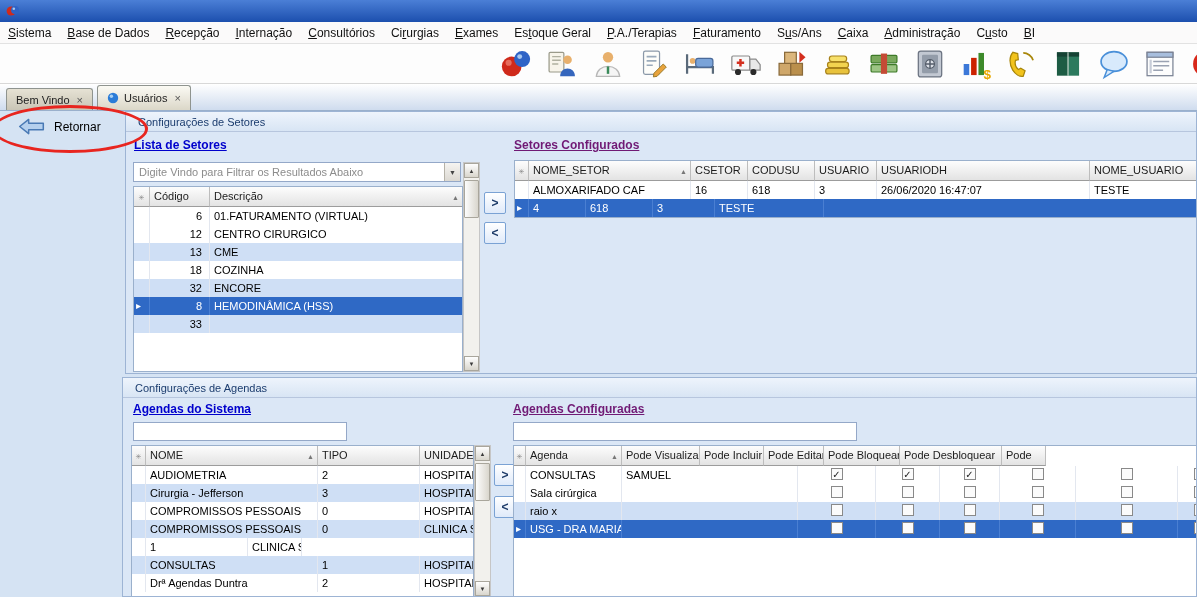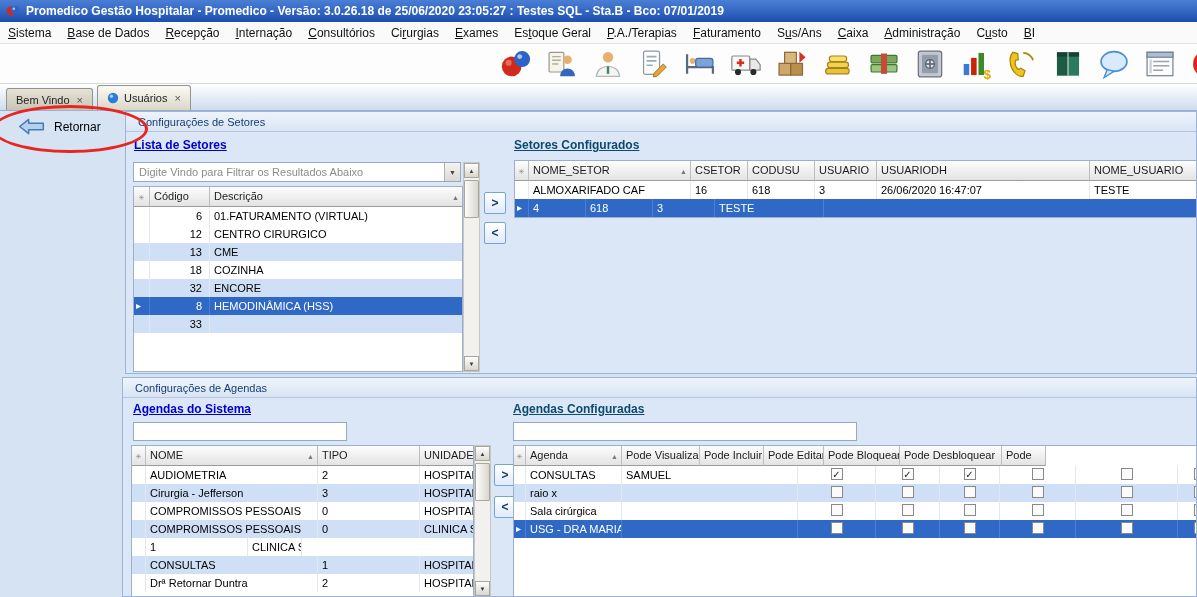--- a/index.html
+++ b/index.html
@@ -36,21 +36,21 @@
   .back-arrow svg{width:27px;height:17px;display:block;}
   .red-ellipse{position:absolute;left:-8px;top:-6px;width:156px;height:48px;border:3px solid #e8251f;border-radius:50%;pointer-events:none;z-index:3;}
 
   .group{position:absolute;background:#dbe7f6;border:1px solid #9db4d4;overflow:hidden;}
   .group-setores{left:125px;top:0;width:1072px;height:263px;}
   .group-agendas{left:122px;top:266px;width:1075px;height:220px;}
   .group-caption{height:20px;line-height:20px;padding-left:12px;font-size:11px;color:#1b3c6e;border-bottom:1px solid #b7c6de;background:linear-gradient(#eef4fc,#d8e5f4);}
 
   .section-title{position:absolute;font-size:12px;font-weight:bold;text-decoration:underline;white-space:nowrap;}
   .blue-title{color:#0000cc;}
-  .red-title{color:#0c4a6e;}
+  .red-title{color:#701a75;}
 
   .combo{position:absolute;background:#fff;border:1px solid #94a8c8;display:flex;align-items:stretch;font-size:11px;color:#8c8c8c;}
   .combo-text{flex:1;padding:3px 5px 0 5px;white-space:nowrap;overflow:hidden;}
   .combo-btn{width:16px;background:linear-gradient(#f5f4f1,#dcd9d2);border-left:1px solid #b6b2a8;display:flex;align-items:center;justify-content:center;font-size:7px;color:#444;}
 
   .tinput{position:absolute;background:#fff;border:1px solid #94a8c8;font-size:11px;padding:0 4px;font-family:inherit;}
 
   .grid{position:absolute;background:#fff;border:1px solid #9ab0cc;overflow:hidden;font-size:11px;}
   .g-head{display:flex;height:20px;}
   .g-head .g-cell{background:linear-gradient(#fdfdfd,#e3e3e3);border-right:1px solid #bdbdbd;border-bottom:1px solid #9c9c9c;line-height:19px;color:#1c1c1c;position:relative;}
@@ -82,21 +82,20 @@
 <div id="app">
 
   <div class="titlebar">
     <span class="app-ic">
         <svg viewBox="0 0 14 14">
           <circle cx="5.2" cy="7" r="4.6" fill="#cf2a1b"></circle>
           <circle cx="9" cy="6" r="4" fill="#2e63c6"></circle>
           <circle cx="7.8" cy="4.8" r="1.3" fill="#a8c8ef"></circle>
         </svg>
       </span>
-    <span>Promedico Gestão Hospitalar - Promedico - Versão: 3.0.26.18 de 25/06/2020 23:05:27 : Testes SQL - Sta.B - Bco: 07/01/2019</span>
   </div>
 
   <div class="menubar">
       <div class="menu-item"><u>S</u>istema</div>
       <div class="menu-item"><u>B</u>ase de Dados</div>
       <div class="menu-item"><u>R</u>ecepção</div>
       <div class="menu-item"><u>I</u>nternação</div>
       <div class="menu-item"><u>C</u>onsultórios</div>
       <div class="menu-item">Ci<u>r</u>urgias</div>
       <div class="menu-item"><u>E</u>xames</div>
@@ -395,21 +394,21 @@
             <div class="g-cell" style="width:54px">CLINICA S</div>
           </div>
           <div class="g-row alt">
             <div class="g-cell g-gutter" style="width:14px"></div>
             <div class="g-cell" style="width:172px">CONSULTAS</div>
             <div class="g-cell" style="width:102px">1</div>
             <div class="g-cell" style="width:54px">HOSPITAL</div>
           </div>
           <div class="g-row">
             <div class="g-cell g-gutter" style="width:14px"></div>
-            <div class="g-cell" style="width:172px">Drª Retornar Duntra</div>
+            <div class="g-cell" style="width:172px">Drª Agendas Duntra</div>
             <div class="g-cell" style="width:102px">2</div>
             <div class="g-cell" style="width:54px">HOSPITAL</div>
           </div>
         </div>
 
       <div class="vscroll" style="left:351px;top:67px;height:152px;">
         <div class="vs-btn vs-up">▲</div>
         <div class="vs-thumb"></div>
         <div class="vs-btn vs-down">▼</div>
       </div>
@@ -434,34 +433,34 @@
             <div class="g-cell g-gutter" style="width:12px"></div>
             <div class="g-cell" style="width:96px">CONSULTAS</div>
             <div class="g-cell" style="width:176px">SAMUEL</div>
             <div class="g-cell center" style="width:78px"><span class="cb">✓</span></div>
             <div class="g-cell center" style="width:64px"><span class="cb">✓</span></div>
             <div class="g-cell center" style="width:60px"><span class="cb">✓</span></div>
             <div class="g-cell center" style="width:76px"><span class="cb"></span></div>
             <div class="g-cell center" style="width:102px"><span class="cb"></span></div>
             <div class="g-cell center" style="width:44px"><span class="cb"></span></div>
           </div>
-          <div class="g-row alt">
+          <div class="g-row">
             <div class="g-cell g-gutter" style="width:12px"></div>
-            <div class="g-cell" style="width:96px">raio x</div>
+            <div class="g-cell" style="width:96px">Sala cirúrgica</div>
             <div class="g-cell" style="width:176px"></div>
             <div class="g-cell center" style="width:78px"><span class="cb"></span></div>
             <div class="g-cell center" style="width:64px"><span class="cb"></span></div>
             <div class="g-cell center" style="width:60px"><span class="cb"></span></div>
             <div class="g-cell center" style="width:76px"><span class="cb"></span></div>
             <div class="g-cell center" style="width:102px"><span class="cb"></span></div>
             <div class="g-cell center" style="width:44px"><span class="cb"></span></div>
           </div>
-          <div class="g-row">
+          <div class="g-row alt">
             <div class="g-cell g-gutter" style="width:12px"></div>
-            <div class="g-cell" style="width:96px">Sala cirúrgica</div>
+            <div class="g-cell" style="width:96px">raio x</div>
             <div class="g-cell" style="width:176px"></div>
             <div class="g-cell center" style="width:78px"><span class="cb"></span></div>
             <div class="g-cell center" style="width:64px"><span class="cb"></span></div>
             <div class="g-cell center" style="width:60px"><span class="cb"></span></div>
             <div class="g-cell center" style="width:76px"><span class="cb"></span></div>
             <div class="g-cell center" style="width:102px"><span class="cb"></span></div>
             <div class="g-cell center" style="width:44px"><span class="cb"></span></div>
           </div>
           <div class="g-row sel">
             <div class="g-cell g-gutter" style="width:12px">▸</div>

